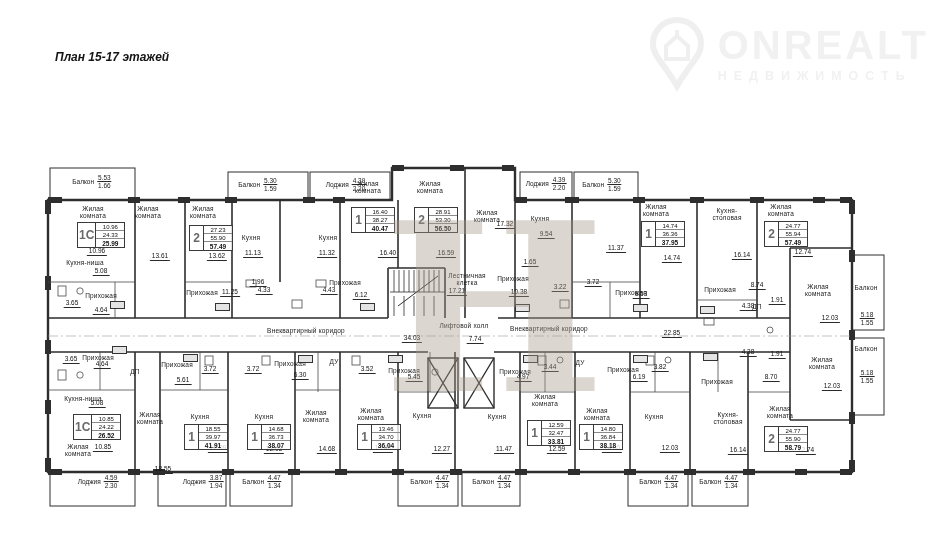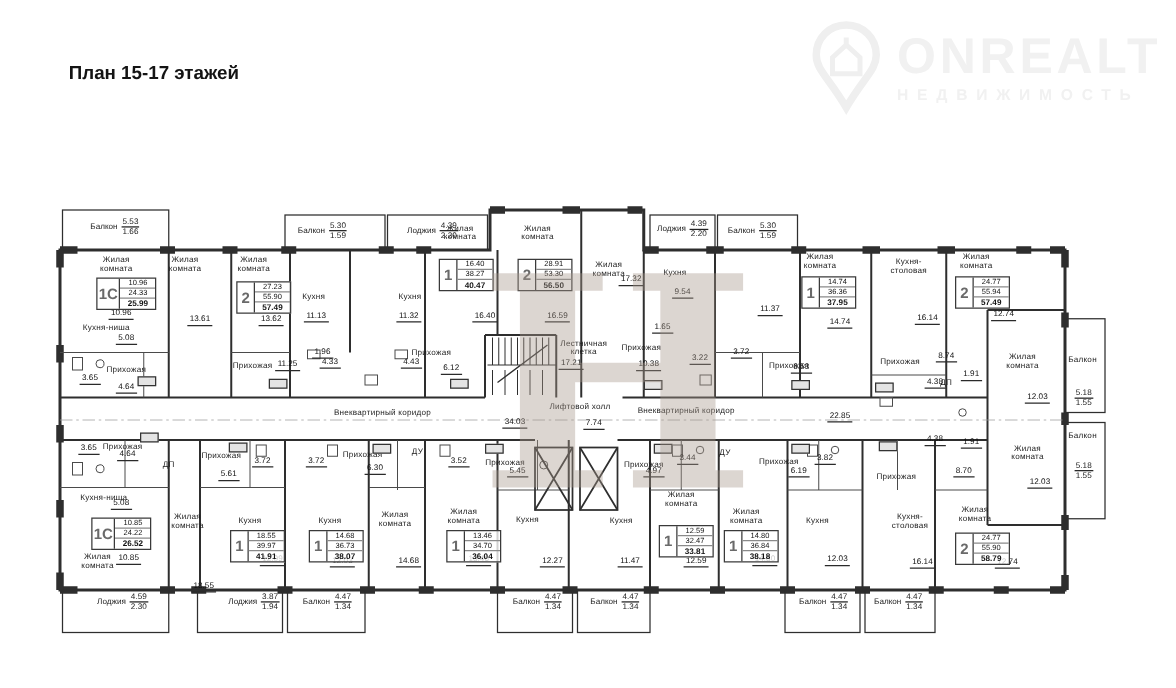--- a/index.html
+++ b/index.html
@@ -3,21 +3,21 @@
 <meta charset="utf-8">
 <style>
   html,body{margin:0;padding:0;background:#fff;}
   #page{position:relative;width:941px;height:550px;background:#ffffff;overflow:hidden;
         font-family:"Liberation Sans",sans-serif;color:#111;}
 
   
   #titleblock{position:absolute;left:55px;top:42px;z-index:6;}
   .title-line1{font-size:23px;font-weight:bold;color:#db9340;line-height:1.0;}
   .title-line2{font-size:22px;font-weight:bold;color:#db9340;margin-top:10px;line-height:1.0;}
-  .title-line3{font-size:15px;font-weight:bold;color:#141414;margin-top:9px;line-height:1.0;}
+  .title-line3{font-size:12px;font-weight:bold;color:#141414;margin-top:9px;line-height:1.0;font-style:italic;}
 
   
   #brand{position:absolute;right:12px;top:14px;display:flex;align-items:center;gap:10px;z-index:1;}
   #brand .brand-name{font-size:40px;font-weight:bold;letter-spacing:3px;color:#f1f1f1;line-height:1.0;}
   #brand .brand-tagline{font-size:12.5px;font-weight:bold;letter-spacing:7px;color:#f1f1f1;margin-top:4px;}
 
   
   #plan{position:absolute;left:0;top:0;width:941px;height:550px;}
   #plan svg{position:absolute;left:0;top:0;z-index:1;}
   #labels{position:absolute;left:0;top:0;width:941px;height:550px;z-index:2;}

